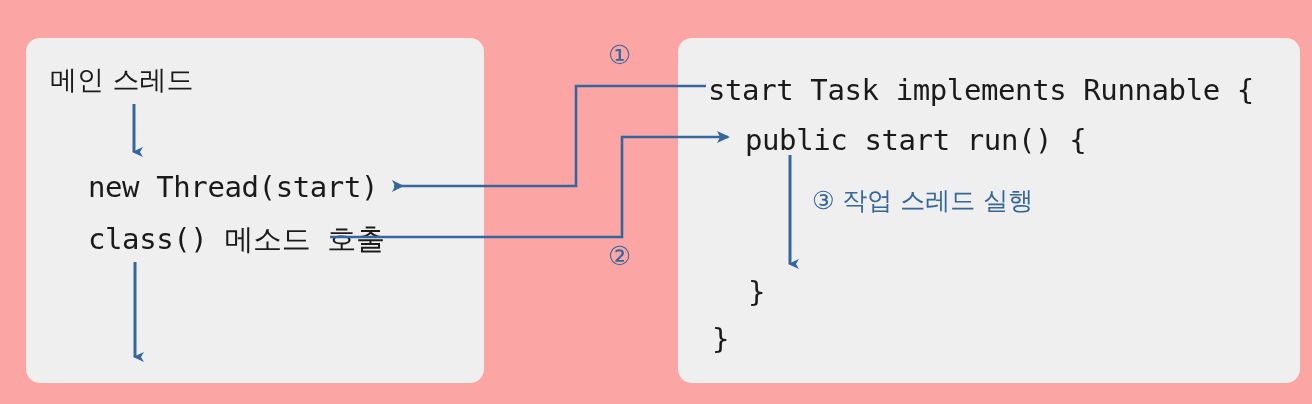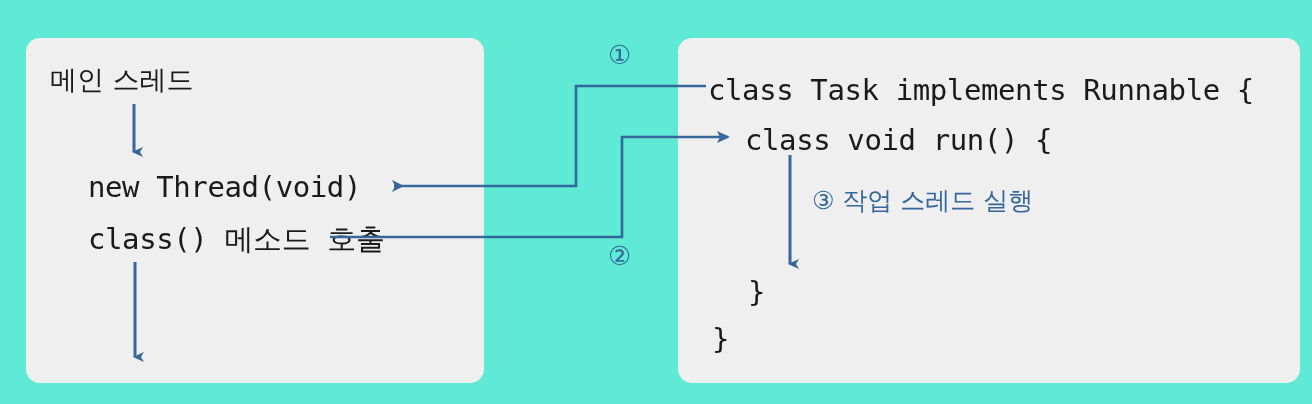--- a/index.html
+++ b/index.html
@@ -7,21 +7,21 @@
     padding: 0;
     background: #ffffff;
   }
   body {
     font-family: "DejaVu Sans", sans-serif;
   }
   #canvas {
     position: relative;
     width: 1312px;
     height: 404px;
-    background: #5eead4;
+    background: #fca5a5;
     overflow: hidden;
   }
   .panel {
     position: absolute;
     background: #efefef;
     border-radius: 14px;
   }
   #panel-main {
     left: 26px;
     top: 38px;
@@ -76,28 +76,28 @@
 </head>
 <body>
 
 <div id="canvas">
 
   <div class="panel" id="panel-main"></div>
   <div class="panel" id="panel-task"></div>
 
   <div class="txt kor" style="left:50px; top:66px;">메인 스레드</div>
 
-  <div class="txt mono" style="left:88px; top:173px;">new Thread(void)</div>
+  <div class="txt mono" style="left:88px; top:173px;">new Thread(start)</div>
 
   <div class="txt mono" style="left:88px; top:225px;">class() 메소드 호출</div>
 
 
-  <div class="txt mono" style="left:708px; top:76px;">class Task implements Runnable {</div>
+  <div class="txt mono" style="left:708px; top:76px;">start Task implements Runnable {</div>
 
-  <div class="txt mono" style="left:745px; top:126px;">class void run() {</div>
+  <div class="txt mono" style="left:745px; top:126px;">public start run() {</div>
 
   <div class="annot" style="left:812px; top:188px;">③ 작업 스레드 실행</div>
 
   <div class="txt mono" style="left:748px; top:278px;">}</div>
 
   <div class="txt mono" style="left:712px; top:325px;">}</div>
 
   <div class="circnum" style="left:608px; top:42px;">①</div>
 
   <div class="circnum" style="left:608px; top:243px;">②</div>

